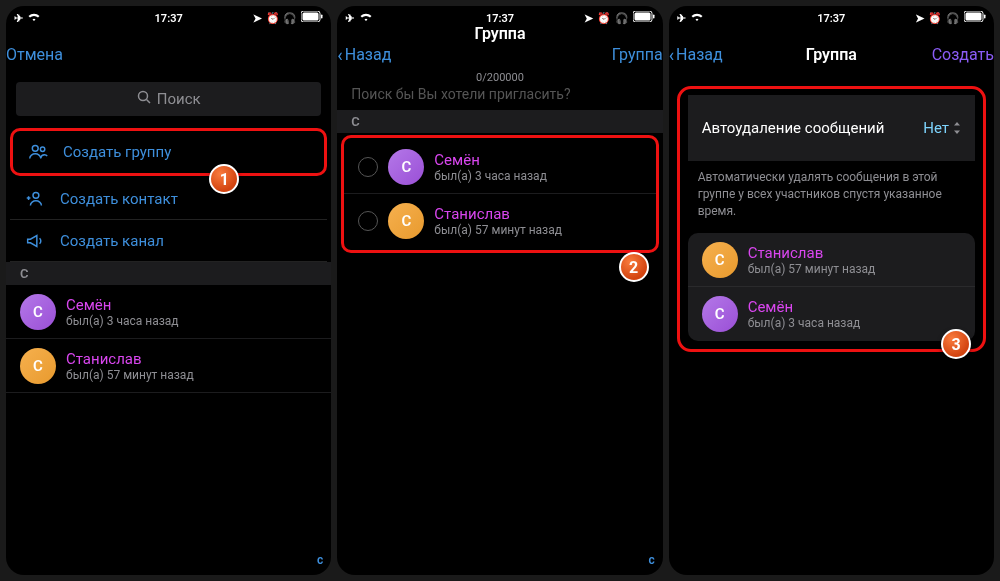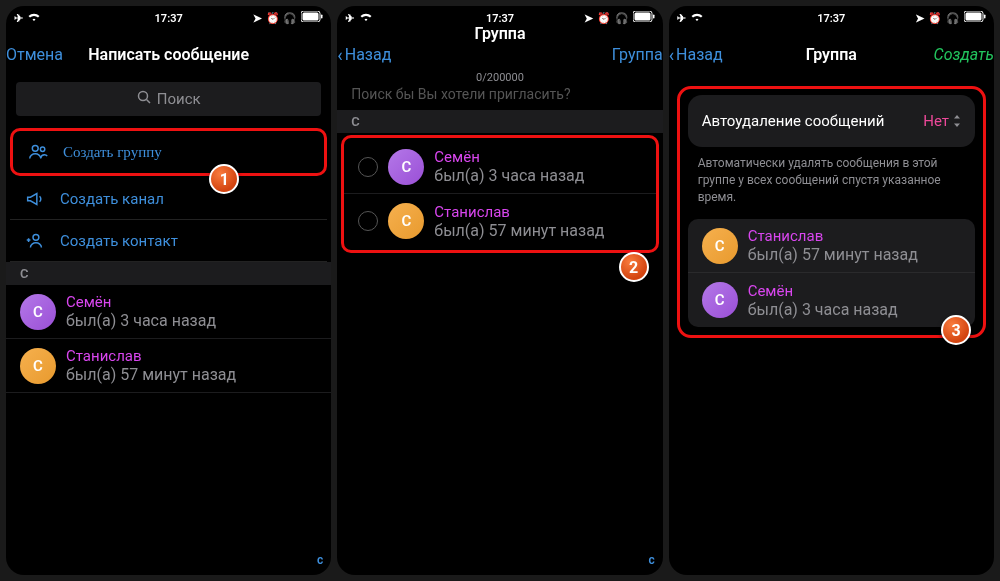--- a/index.html
+++ b/index.html
@@ -113,21 +113,21 @@
     align-items: center;
     justify-content: center;
     color: #fff;
     font-weight: 600;
     font-size: 15px;
     flex-shrink: 0;
   }
   .av-purple { background: linear-gradient(135deg, #b478e8, #9a4fd6); }
   .av-orange { background: linear-gradient(135deg, #f6b04e, #e89a2e); }
   .contact-info .name { color: #d946ef; font-size: 15px; }
-  .contact-info .status { color: #8e8e93; font-size: 16px; }
+  .contact-info .status { color: #8e8e93; font-size: 12px; }
   .index-letter {
     position: absolute;
     right: 8px;
     bottom: 8px;
     color: #3e8fdc;
     font-size: 12px;
     font-weight: 600;
   }
   .badge {
     position: absolute;
@@ -172,29 +172,29 @@
     justify-content: center;
     color: #3e8fdc;
   }
   .group-name-input {
     color: #555;
     font-size: 16px;
   }
   .settings-row {
     background: #1c1c1e;
     margin: 0 4px;
-    border-radius: 14px;
+    border-radius: 0;
     display: flex;
     align-items: center;
     justify-content: space-between;
-    padding: 17px 14px;
+    padding: 24px 14px;
     color: #fff;
     font-size: 15px;
   }
-  .settings-row .val { color: #ec4899; display: flex; align-items: center; gap: 4px; }
+  .settings-row .val { color: #7dd3fc; display: flex; align-items: center; gap: 4px; }
   .hint {
     color: #8e8e93;
     font-size: 12px;
     padding: 8px 14px 14px;
     line-height: 1.4;
   }
   .member-list {
     background: #1c1c1e;
     margin: 0 4px;
     border-radius: 10px;
@@ -225,61 +225,60 @@
             <rect x="0" y="0" width="19" height="11" rx="2.5" fill="none" stroke="#fff"></rect>
             <rect x="1.5" y="1.5" width="16" height="8" rx="1.5" fill="#fff"></rect>
             <rect x="20" y="3.5" width="1.5" height="4" rx="0.7" fill="#fff"></rect>
           </svg>
       </span>
     </div>
   </div>
 
   <div class="nav">
     <span class="link">Отмена</span>
-    <span class="title">Написать сообщение</span>
     <span></span>
   </div>
 
   <div class="searchbar">
     <span>
       <svg width="14" height="14" viewBox="0 0 14 14">
           <circle cx="6" cy="6" r="4.5" fill="none" stroke="#8e8e93" stroke-width="1.5"></circle>
           <line x1="9.5" y1="9.5" x2="13" y2="13" stroke="#8e8e93" stroke-width="1.5"></line>
         </svg>
     </span>
     <span>Поиск</span>
   </div>
 
   <div class="list">
     <div class="red-highlight" style="padding:0;">
-      <div class="action-row" style="border-bottom:none;font-family:Liberation Serif, serif;">
+      <div class="action-row" style="border-bottom:none;">
         <svg viewBox="0 0 24 24" fill="none" stroke="#3e8fdc" stroke-width="1.6">
             <circle cx="9" cy="8" r="3.2"></circle>
             <path d="M3 19c0-3 3-5 6-5s6 2 6 5"></path>
             <circle cx="17" cy="9" r="2.4"></circle>
             <path d="M15 18.5c.3-2.2 2-3.5 4-3.5 1.3 0 2.5.6 3 1.5"></path>
           </svg>
         <span>Создать группу</span>
       </div>
-    </div>
-    <div class="action-row" style="margin-left:4px;margin-right:4px;">
-      <svg viewBox="0 0 24 24" fill="none" stroke="#3e8fdc" stroke-width="1.6">
-          <path d="M4 10v4h3l7 4V6l-7 4H4z"></path>
-          <path d="M17 9a4 4 0 010 6"></path>
-        </svg>
-      <span>Создать канал</span>
     </div>
     <div class="action-row" style="margin-left:4px;margin-right:4px;">
       <svg viewBox="0 0 24 24" fill="none" stroke="#3e8fdc" stroke-width="1.6">
           <circle cx="13" cy="8" r="3.2"></circle>
           <path d="M7 19c0-3 3-5 6-5s6 2 6 5"></path>
           <line x1="3" y1="11" x2="7" y2="11"></line>
           <line x1="5" y1="9" x2="5" y2="13"></line>
         </svg>
       <span>Создать контакт</span>
+    </div>
+    <div class="action-row" style="margin-left:4px;margin-right:4px;">
+      <svg viewBox="0 0 24 24" fill="none" stroke="#3e8fdc" stroke-width="1.6">
+          <path d="M4 10v4h3l7 4V6l-7 4H4z"></path>
+          <path d="M17 9a4 4 0 010 6"></path>
+        </svg>
+      <span>Создать канал</span>
     </div>
 
     <div class="section-header">С</div>
 
     <div class="contact-row">
       <div class="avatar av-purple">С</div>
       <div class="contact-info">
         <div class="name">Семён</div>
         <div class="status">был(а) 3 часа назад</div>
       </div>
@@ -385,37 +384,37 @@
       </span>
     </div>
   </div>
 
   <div class="nav">
     <span class="link">
       <span class="chev">‹</span>
       <span>Назад</span>
     </span>
     <span class="title">Группа</span>
-    <span style="color:#22c55e;font-style:italic;">Создать</span>
+    <span style="color:#8b5cf6;">Создать</span>
   </div>
 
   <div class="card" style="position:relative;">
 
     <div class="settings-row">
       <span>Автоудаление сообщений</span>
       <span class="val">
         <span>Нет</span>
         <span style="font-size:10px; line-height:0.5;">
           <svg width="8" height="14" viewBox="0 0 8 14">
               <path d="M4 1L1 4.5h6zM4 13l3-3.5H1z" fill="#8e8e93"></path>
             </svg>
         </span>
       </span>
     </div>
-    <div class="hint">Автоматически удалять сообщения в этой группе у всех сообщений спустя указанное время.</div>
+    <div class="hint">Автоматически удалять сообщения в этой группе у всех участников спустя указанное время.</div>
 
     <div class="member-list">
       <div class="contact-row">
         <div class="avatar av-orange">С</div>
         <div class="contact-info">
           <div class="name">Станислав</div>
           <div class="status">был(а) 57 минут назад</div>
         </div>
       </div>
       <div class="contact-row" style="border-bottom:none;">

